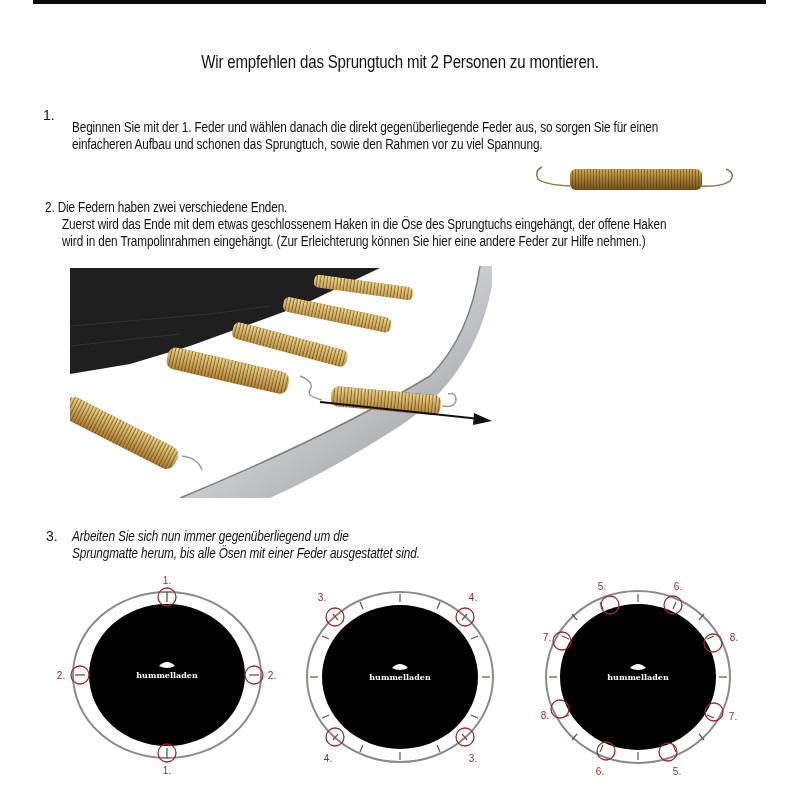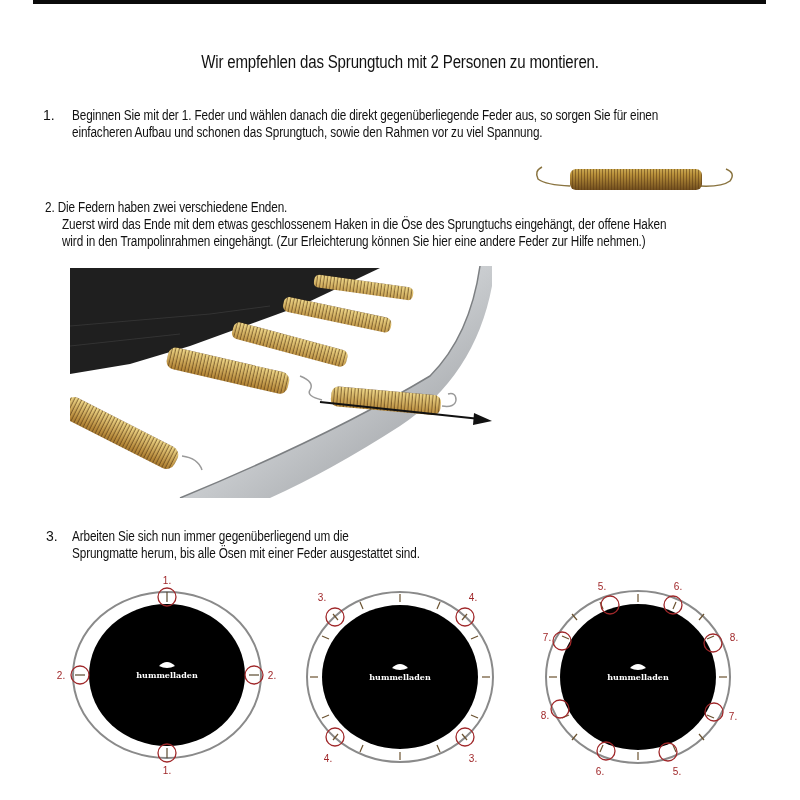--- a/index.html
+++ b/index.html
@@ -5,24 +5,24 @@
     html, body { margin: 0; padding: 0; background: #ffffff; }
     body { width: 800px; height: 800px; position: relative; overflow: hidden;
            font-family: "Liberation Sans", "DejaVu Sans", sans-serif; color: #111; }
     .topbar { position: absolute; left: 33px; top: 0; width: 733px; height: 4px; background: #0a0a0a; }
     .title { position: absolute; left: 0; top: 52px; width: 800px; text-align: center;
              font-size: 17.5px; letter-spacing: -0.2px; transform: scaleX(0.86); transform-origin: center; }
     .step { position: absolute; font-size: 14px; line-height: 17px; letter-spacing: -0.15px; }
     .step .num { position: absolute; left: 0; top: 0; }
     .condensed { transform: scaleX(0.84); transform-origin: left top; white-space: nowrap; }
     .s1 { left: 43px; top: 107px; width: 900px; }
-    .s1 .txt { position: absolute; left: 29px; top: 0; }
+    .s1 .txt { position: absolute; left: 29px; top: 12px; }
     .s2 { left: 45px; top: 199px; width: 900px; }
     .s3 { left: 46px; top: 528px; width: 600px; }
-    .s3 .txt { position: absolute; left: 26px; top: 0; }
+    .s3 .txt { position: absolute; left: 26px; top: 0; font-style: italic; }
     .spring-small { position: absolute; left: 528px; top: 161px; width: 212px; height: 34px; }
     .photo { position: absolute; left: 70px; top: 266px; width: 422px; height: 232px; }
     .diagram { position: absolute; top: 572px; width: 240px; height: 220px; }
     .d1 { left: 47px; }
     .d2 { left: 285px; }
     .d3 { left: 520px; }
     .lbl { font-family: "Liberation Sans Narrow", "Liberation Sans", sans-serif; font-size: 10px; fill: #a0282a; }
     .brand { font-family: "DejaVu Serif", serif; font-size: 8px; font-weight: bold; fill: #ffffff; }
   </style>
 </head>

